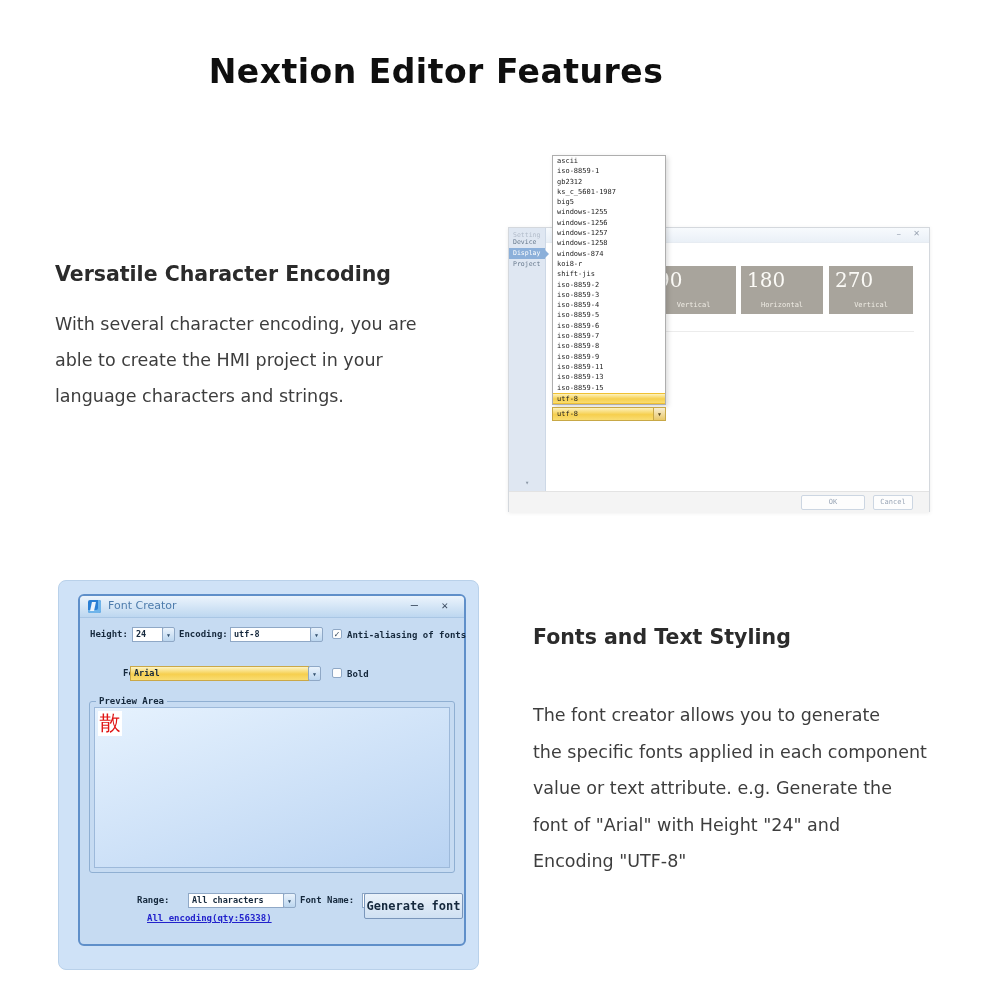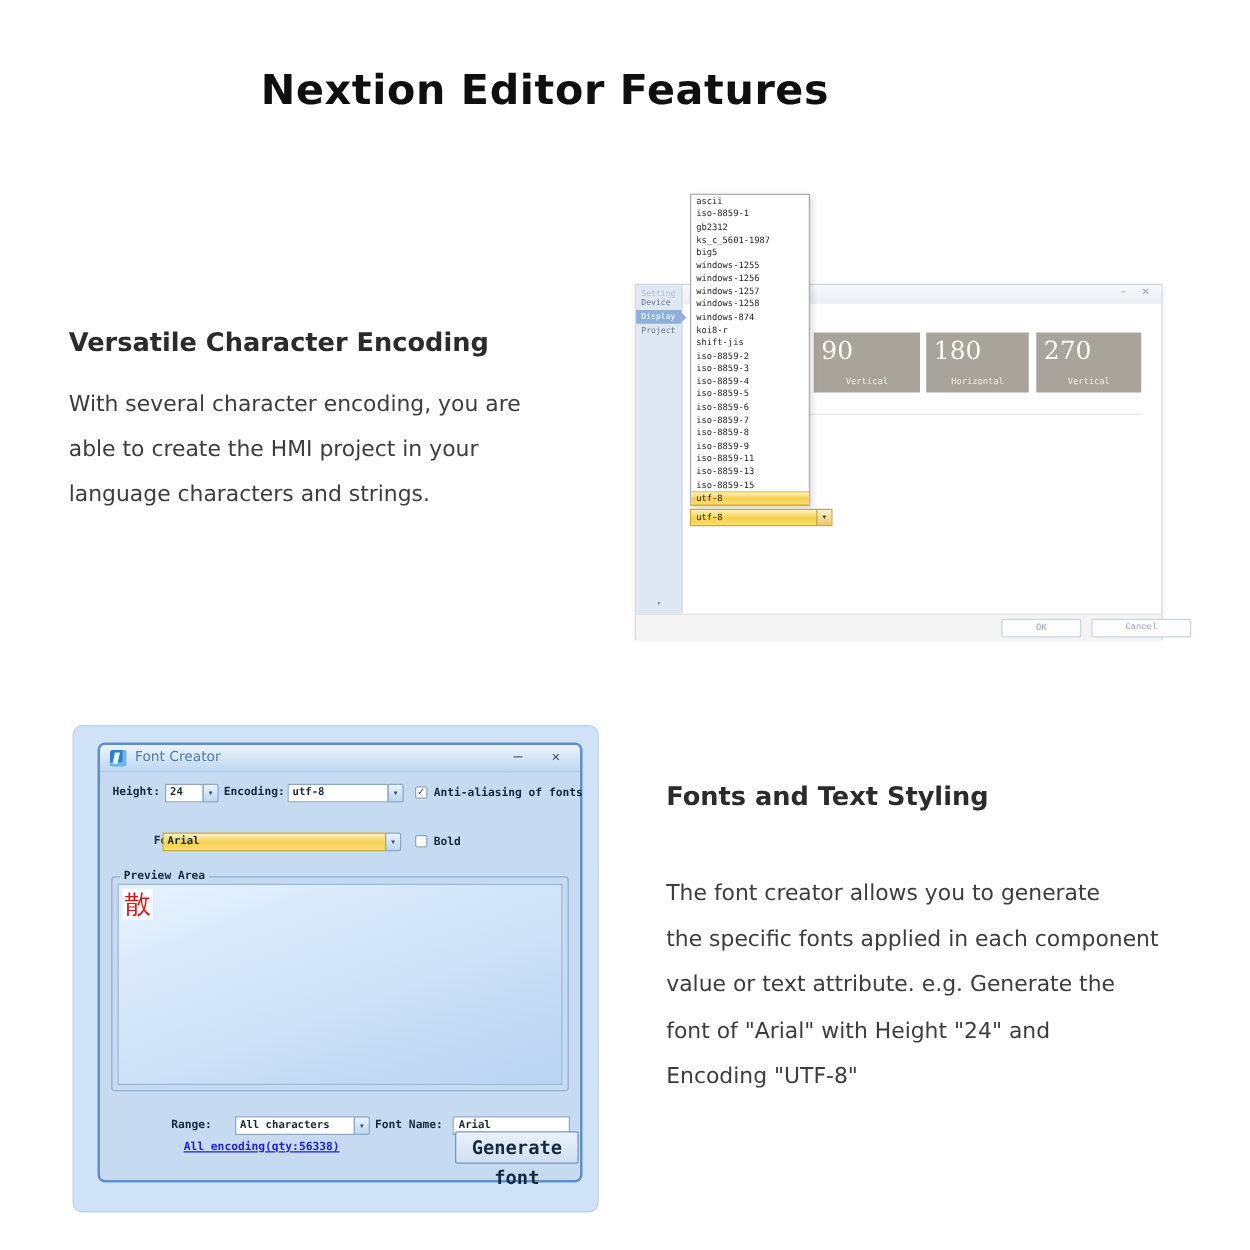--- a/index.html
+++ b/index.html
@@ -39,24 +39,24 @@
   .orient-num { font-family:"DejaVu Serif", serif; font-size:20px; padding:2px 0 0 6px; }
   .orient-label { position:absolute; bottom:5px; left:0; right:0; text-align:center;
     font-family:"DejaVu Sans Mono", monospace; font-size:7px; color:#efece4; }
   .sw-sep { position:absolute; left:50px; top:103px; width:355px; height:1px; background:#ececec; }
   .sw-bottombar { position:absolute; left:0; top:263px; right:0; height:21px;
     background:#f4f4f4; border-top:1px solid #e3e3e3; }
   .sw-btn { position:absolute; top:3px; height:15px; background:#fdfdfd; border:1px solid #ccd6e2;
     border-radius:2px; color:#9aa6b6; font-size:7px; text-align:center;
     font-family:"DejaVu Sans Mono", monospace; line-height:13px; }
   .sw-btn.ok { left:292px; width:64px; }
-  .sw-btn.cancel { left:364px; width:80px;font-family:Liberation Mono, monospace; }
-
-  
-  .enc-list { position:absolute; left:552px; top:155px; width:96px; background:#ffffff;
+  .sw-btn.cancel { left:364px; width:40px; }
+
+  
+  .enc-list { position:absolute; left:552px; top:155px; width:114px; background:#ffffff;
     border:1px solid #aeaeae; box-shadow:2px 2px 5px rgba(0,0,0,0.15); z-index:5;
     font-family:"DejaVu Sans Mono", monospace; font-size:7px; color:#1c1c1c; }
   .enc-item { height:10.3px; line-height:10.3px; padding-left:4px; white-space:nowrap; overflow:hidden; }
   .enc-item.selected { background:linear-gradient(#fdf2bc,#f6cf4e 55%,#f9dd72);
     border-top:1px solid #f0c132; border-bottom:1px solid #f0c132; height:11px; }
   .enc-combo { position:absolute; left:552px; top:407px; width:114px; height:14px; z-index:5;
     background:linear-gradient(#fdf2bc,#f6cf4e 55%,#f9dd72); border:1px solid #c8a846;
     font-family:"DejaVu Sans Mono", monospace; font-size:7px; color:#1c1c1c; line-height:12px; }
   .enc-combo-val { padding-left:4px; }
   .enc-combo-btn { position:absolute; right:0; top:0; width:12px; height:12px;
@@ -95,23 +95,23 @@
     padding:0 3px; font-size:9px; font-weight:bold; }
   .fc-preview { position:absolute; left:4px; top:5px; right:4px; bottom:4px;
     background:linear-gradient(160deg,#e6f2fe,#b9d3f2); border:1px solid #9db9da; }
   .fc-glyph { position:absolute; left:3px; top:3px; width:24px; height:25px; background:#ffffff;
     color:#e01414; font-size:21px; line-height:25px; text-align:center;
     font-family:"DejaVu Sans", sans-serif; }
   .fc-input { position:absolute; height:15px; background:#ffffff; border:1px solid #8fa8c6; }
   .fc-input .val { position:absolute; left:4px; top:1px; font-size:8.5px; font-weight:bold; }
   .fc-link { position:absolute; left:67px; top:317px; font-size:9px; font-weight:bold;
     color:#2222cc; text-decoration:underline; white-space:nowrap; }
-  .fc-genbtn { position:absolute; left:284px; top:309px; width:99px; height:26px;
+  .fc-genbtn { position:absolute; left:284px; top:297px; width:99px; height:26px;
     background:linear-gradient(#eaf2fa,#cfe0f2); border:1px solid #7a96ba; border-radius:2px;
-    text-align:center; font-size:15px; font-weight:bold; color:#15283c; line-height:24px; }
+    text-align:center; font-size:12px; font-weight:bold; color:#15283c; line-height:24px; }
 </style>
 </head>
 <body>
 
 <div id="page">
 
   <h1 class="main-title">Nextion Editor Features</h1>
 
   <h2 class="sec-heading" id="enc-heading">Versatile Character Encoding</h2>
   <div class="sec-para" id="enc-para">

